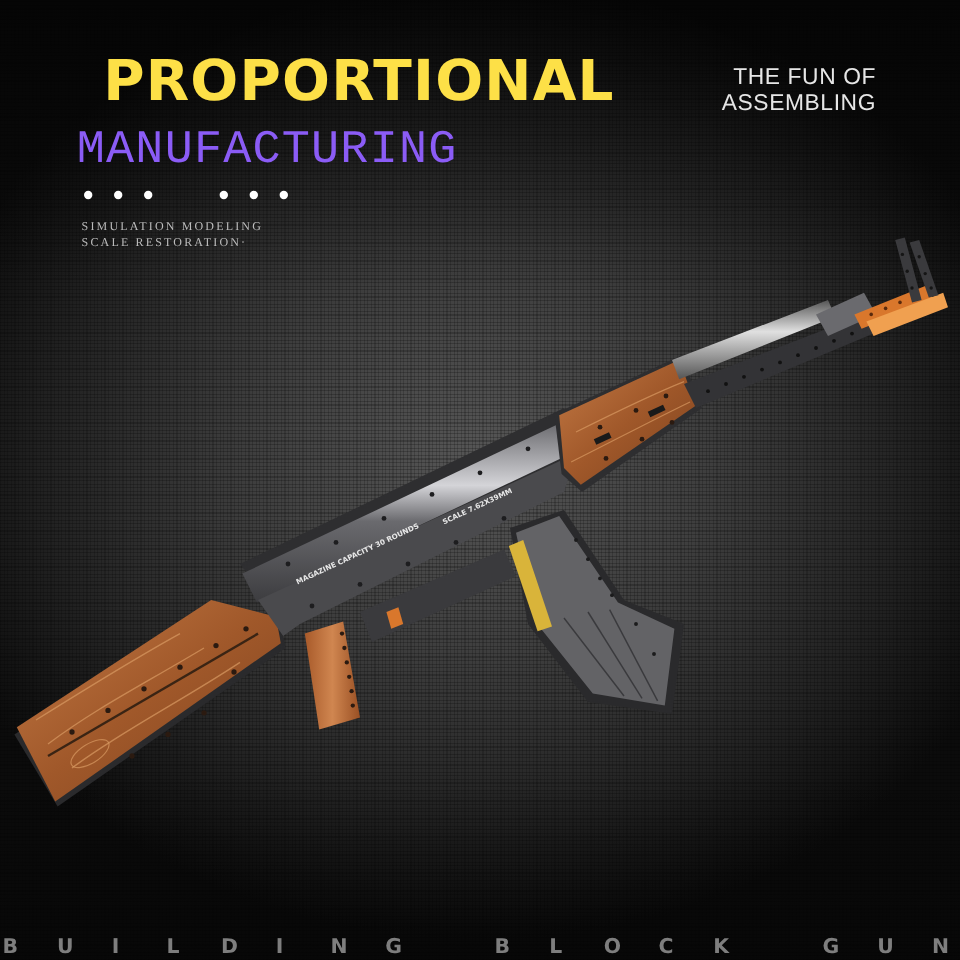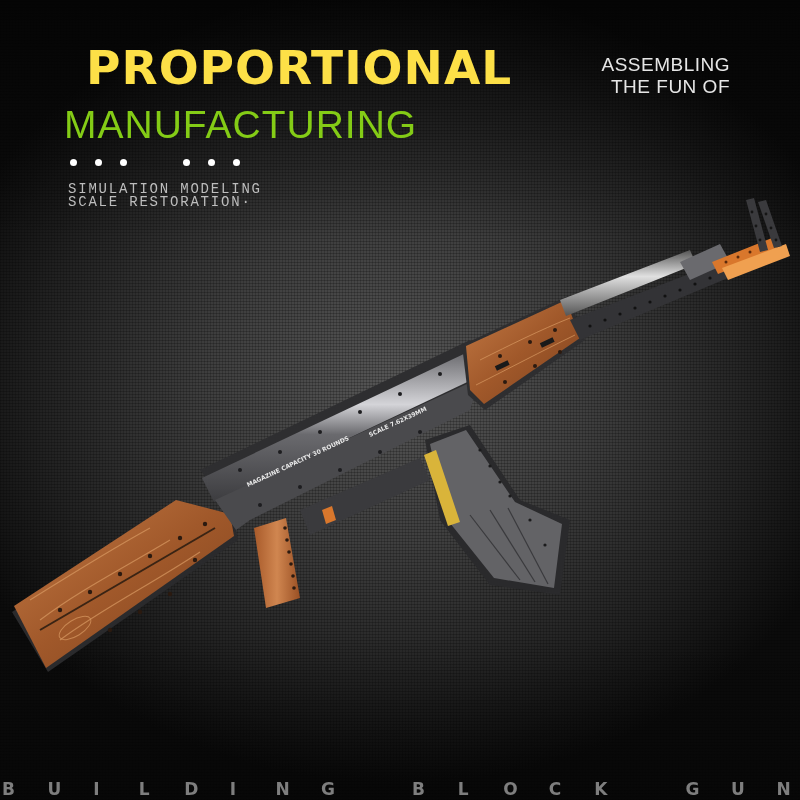--- a/index.html
+++ b/index.html
@@ -24,29 +24,29 @@
     position: absolute; inset: 0;
     background: linear-gradient(180deg, rgba(0,0,0,0.55) 0%, rgba(0,0,0,0) 30%, rgba(0,0,0,0) 80%, rgba(0,0,0,0.35) 100%);
   }
   .title-bold {
     position: absolute; left: 66px; top: 40px;
     font-family: "DejaVu Sans", sans-serif; font-weight: bold;
     font-size: 47px; letter-spacing: 1px; color: #fde047; margin-left: 20px;
   }
   .title-light {
     position: absolute; left: 64px; top: 103px;
-    font-family: Liberation Sans, sans-serif; font-weight: normal;
-    font-size: 39px; letter-spacing: 1px; color: #84cc16;
+    font-family: Liberation Mono, monospace; font-weight: normal;
+    font-size: 39px; letter-spacing: 1px; color: #8b5cf6;
   }
   .dots { position: absolute; top: 159px; left: 70px; display: flex; }
   .dot { width: 7px; height: 7px; border-radius: 50%; background: #fff; margin-right: 18px; }
   .dot.gap { margin-left: 38px; }
   .sub {
     position: absolute; left: 68px; top: 183px;
-    font-family: Liberation Mono, monospace; font-size: 14px;
+    font-family: Liberation Serif, serif; font-size: 10px;
     letter-spacing: 1.8px; color: #bdbdbd; line-height: 13px;
   }
   .tagline {
     position: absolute; right: 70px; top: 54px; text-align: right;
     font-family: "Liberation Sans", sans-serif; font-size: 19px;
     letter-spacing: 0.5px; color: #e6e6e6; line-height: 22px;
   }
   .footer {
     position: absolute; left: 0; right: 0; top: 779px;
     display: flex; justify-content: space-between; padding: 0 0 0 2px;
@@ -74,22 +74,22 @@
   <div class="dot"></div>
   <div class="dot"></div>
 </div>
 
 <div class="sub">
   <div>SIMULATION MODELING</div>
   <div>SCALE RESTORATION·</div>
 </div>
 
 <div class="tagline">
+  <div>THE FUN OF</div>
   <div>ASSEMBLING</div>
-  <div>THE FUN OF</div>
 </div>
 
 <svg class="gun" width="800" height="800" viewBox="0 0 800 800">
   <defs>
     <linearGradient id="wood" x1="0" y1="0" x2="1" y2="1">
       <stop offset="0" stop-color="#c47a45"></stop>
       <stop offset="0.5" stop-color="#a0582a"></stop>
       <stop offset="1" stop-color="#7d421e"></stop>
     </linearGradient>
     <linearGradient id="recv" x1="0" y1="0" x2="0" y2="1">

